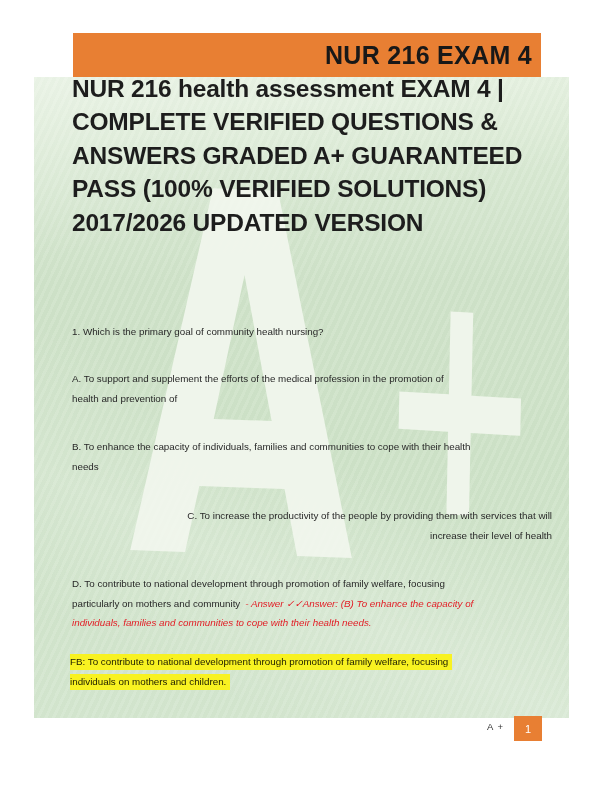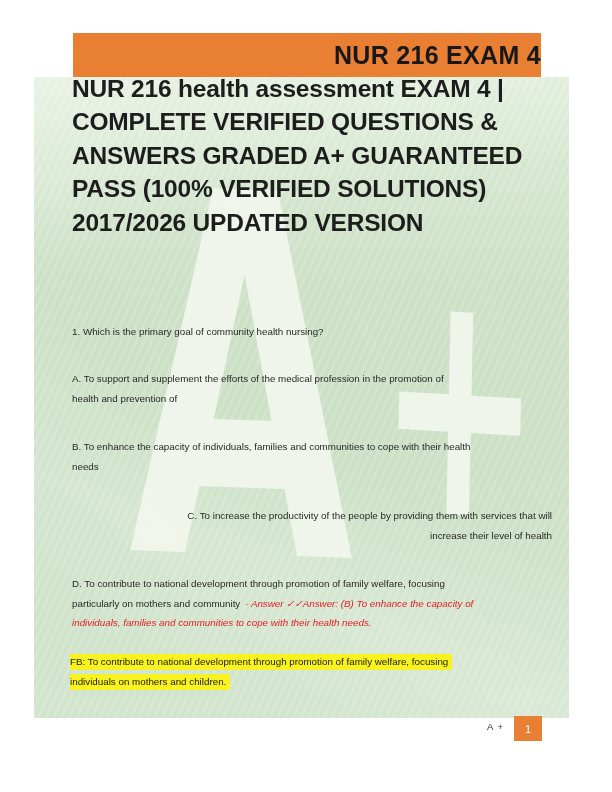--- a/index.html
+++ b/index.html
@@ -5,21 +5,21 @@
   html,body{margin:0;padding:0;background:#ffffff;}
   .page{
     position:relative;width:612px;height:792px;background:#ffffff;overflow:hidden;
     font-family:"Liberation Sans", sans-serif;
   }
   
   .header-bar{
     position:absolute;left:73px;top:33px;width:468px;height:44px;
     background:#e87f33;
     display:flex;align-items:center;justify-content:flex-end;
-    box-sizing:border-box;
+    box-sizing:border-box;padding-right:9px;
   }
   .header-bar .hdr-title{
     font-size:25px;font-weight:bold;color:#181818;letter-spacing:0.3px;
   }
   
   .panel{
     position:absolute;left:34px;top:77px;width:535px;height:641px;
     background:linear-gradient(180deg,#e0eeda 0%,#d0e3ca 32%,#cfe3c9 60%,#d5e7d0 100%);
     overflow:hidden;
   }

